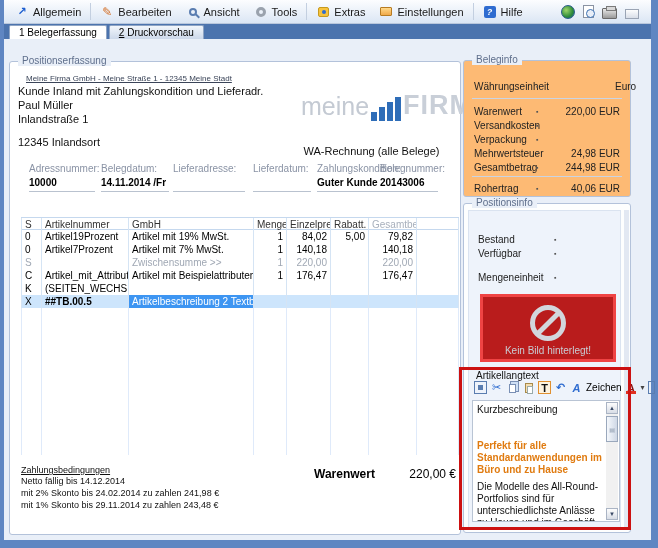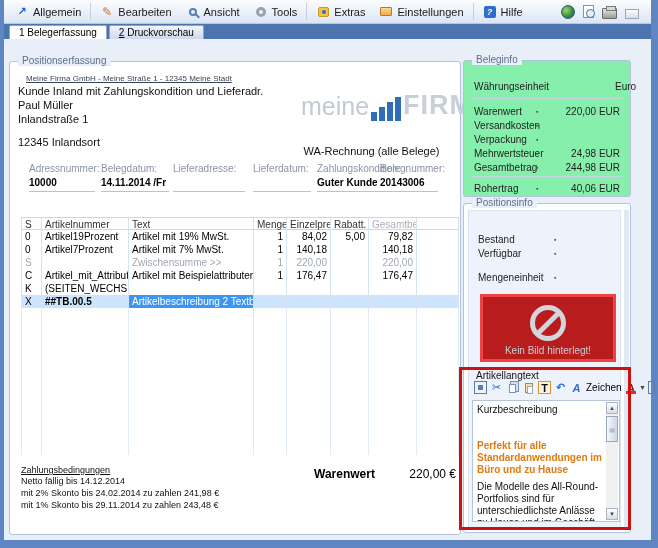--- a/index.html
+++ b/index.html
@@ -74,21 +74,21 @@
   .cell-selected { background:#3d95f2 !important; color:#fff; }
   .grid-empty { display:grid; grid-template-columns:21px 87px 125px 33px 44px 38px 48px 42px; height:147px; }
   .grid-empty>div { border-right:1px solid #dfeafa; }
   .grid-empty>div:first-child { border-left:1px solid #dfeafa; }
   
   .pay-heading { font-size:9px; text-decoration:underline; color:#111; }
   .pay-line { font-size:9px; color:#111; line-height:12px; }
   .total-label { font-size:12px; font-weight:bold; }
   .total-value { font-size:12px; }
   
-  #beleginfo { left:459px; top:3px; width:168px; height:137px; background:#86efac; }
+  #beleginfo { left:459px; top:3px; width:168px; height:137px; background:#fdba74; }
   .bi-row { position:absolute; left:10px; right:10px; display:flex; align-items:center; font-size:10px; color:#222; }
   .bi-bullet { position:absolute; left:62px; color:#555; font-size:7px; }
   .bi-value { margin-left:auto; }
   .bi-sep { position:absolute; left:8px; right:8px; border-top:1px solid #c9d4e4; }
   #posinfo { left:459px; top:146px; width:168px; height:330px; background:#fdfefe; }
   .pi-panel { position:absolute; left:4px; top:6px; width:153px; height:318px; background:#eef3fb; border:1px solid #dae3f0; }
   .pi-scroll { position:absolute; right:1px; top:6px; width:5px; height:318px; background:#e2e8f2; }
   .noimg-box { position:absolute; background:#b91c1c; border:3px solid #ef4444; }
   .noimg-circle { width:36px; height:36px; border:5px solid #d2d6dc; border-radius:50%; position:relative; margin:8px auto 4px; }
   .noimg-circle:after { content:""; position:absolute; left:-2px; top:11px; width:30px; height:5px; background:#d2d6dc; transform:rotate(-45deg); }
@@ -239,21 +239,21 @@
     <div class="abs" style="left:376px; top:106px; width:58px;">
       <div class="fld-label">Belegnummer:</div>
       <div class="fld-value">20143006</div>
       <div class="fld-line"></div>
     </div>
 
     <div class="grid-table">
       <div class="trow thead">
         <div>S</div>
         <div>Artikelnummer</div>
-        <div>Text</div>
+        <div>GmbH</div>
         <div class="num">Menge</div>
         <div class="num">Einzelpreis</div>
         <div class="num">Rabatt. %</div>
         <div class="hmuted">Gesamtbetrag</div>
         <div></div>
       </div>
       <div class="trow">
         <div>0</div>
           <div>Artikel19Prozent</div>
           <div>Artikel mit 19% MwSt.</div>

